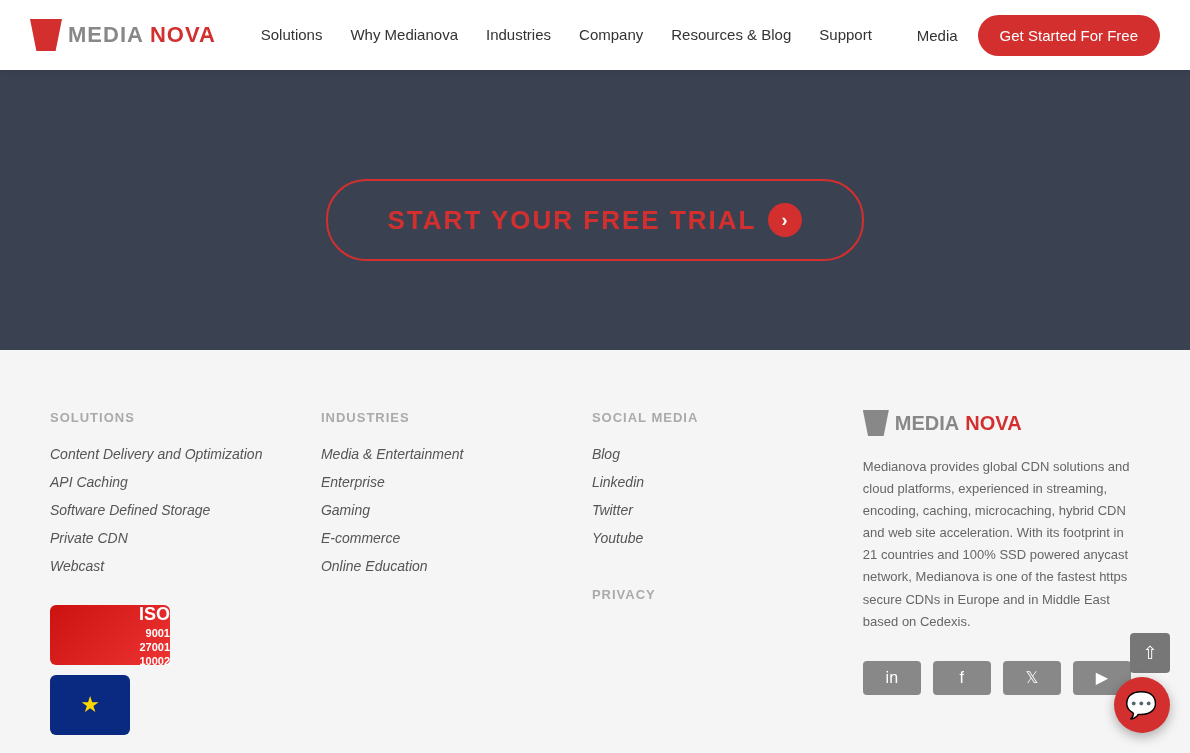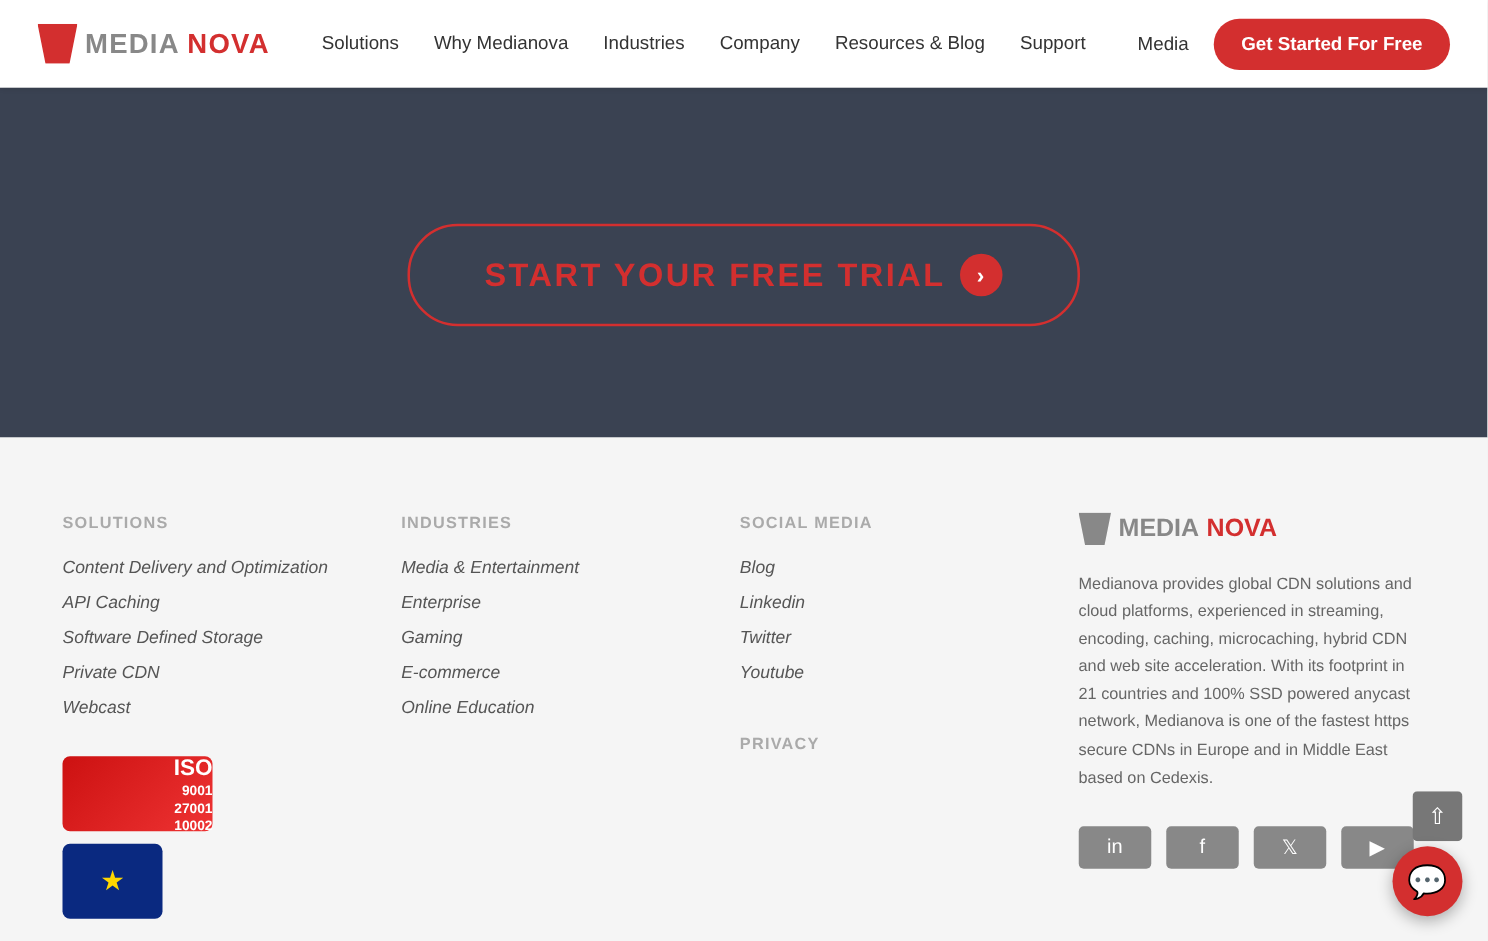--- a/index.html
+++ b/index.html
@@ -57,21 +57,21 @@
       font-size: 15px;
       font-weight: 500;
     }
     .cta-btn {
       background: #d32f2f;
       color: #fff;
       border: none;
       border-radius: 30px;
       padding: 12px 22px;
       font-size: 15px;
-      font-weight: 700;
+      font-weight: 400;
       cursor: pointer;
       white-space: nowrap;
     }
 
     
     .hero-section {
       margin-top: 70px;
       background: #3a4252;
       min-height: 280px;
       display: flex;

